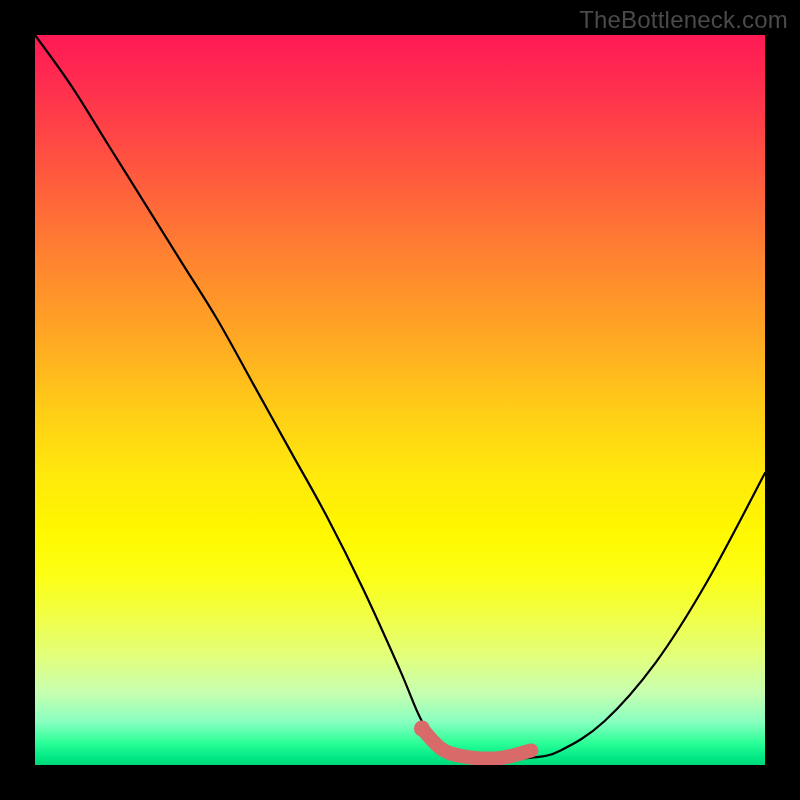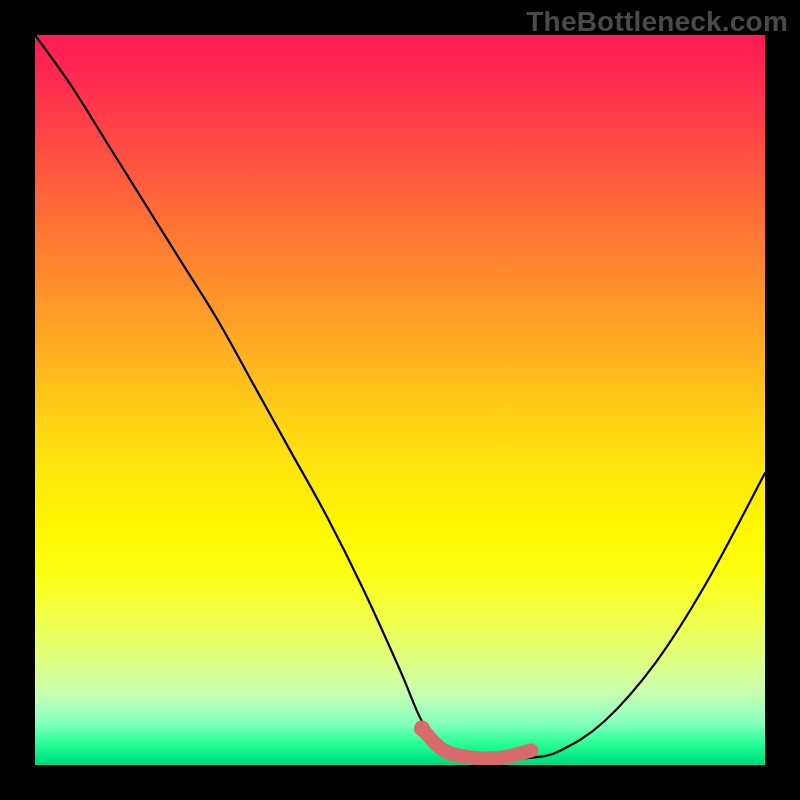--- a/index.html
+++ b/index.html
@@ -9,22 +9,22 @@
     background: #000;
     position: relative;
     font-family: Arial, sans-serif;
     overflow: hidden;
   }
   .watermark {
     position: absolute;
     top: 6px;
     right: 12px;
     color: #4a4a4a;
-    font-size: 28px;
-    font-weight: 700;
+    font-size: 24px;
+    font-weight: 400;
     z-index: 10;
     letter-spacing: 0.2px;
   }
   .plot-area {
     position: absolute;
     left: 35px;
     top: 35px;
     width: 730px;
     height: 730px;
     overflow: hidden;

